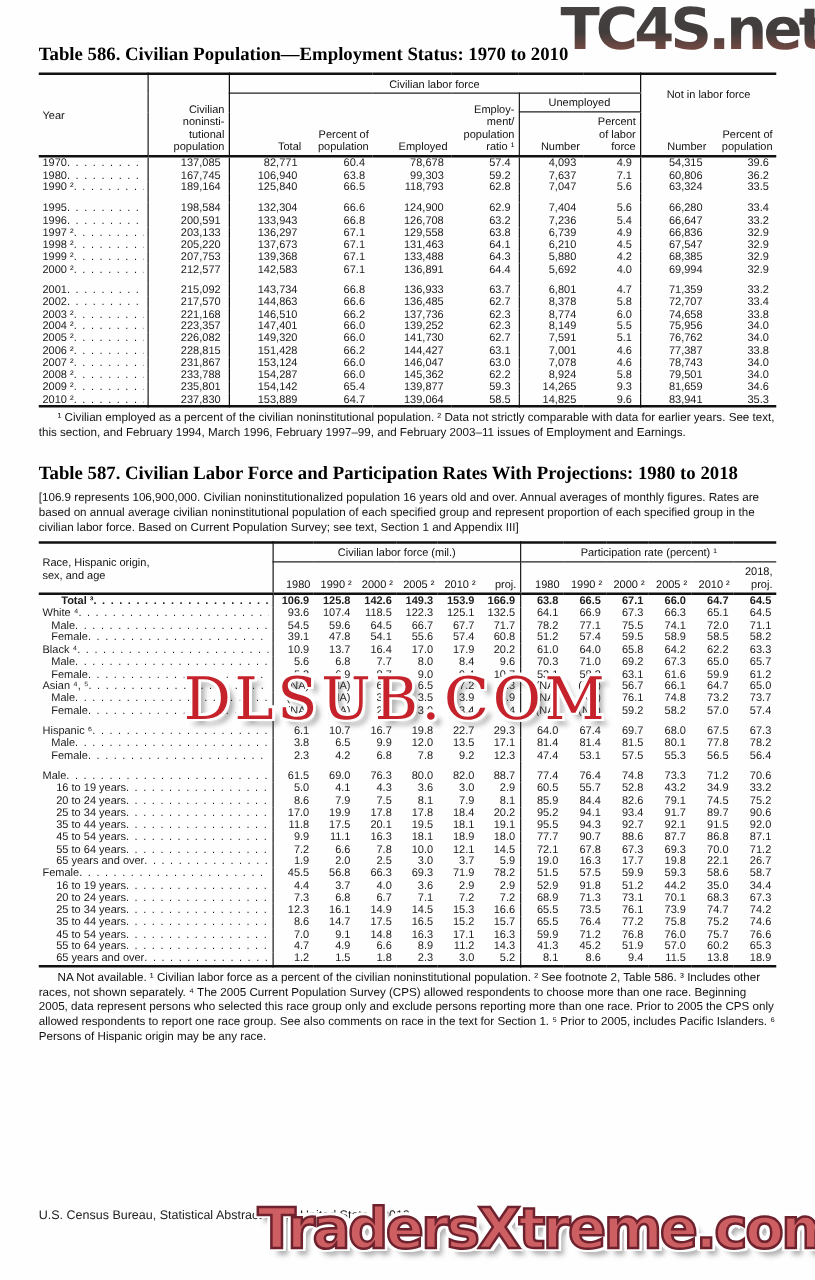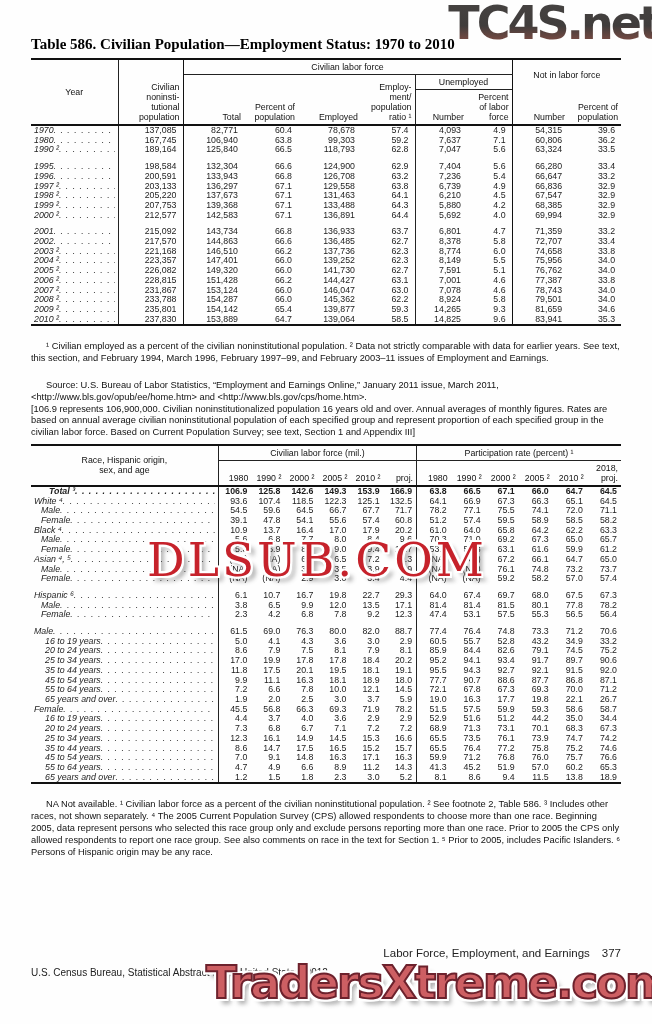--- a/index.html
+++ b/index.html
@@ -8,40 +8,40 @@
     background:#fefefe; font-family:"Liberation Sans", sans-serif; color:#1a1a1a;
   }
   .content { position:absolute; left:31px; top:36px; width:590px; z-index:1; }
 
   .title {
     font-family:"Liberation Serif", serif; font-weight:bold;
     font-size:15px; line-height:17px; margin:0 0 5px 0; color:#000;
   }
   .t587-title { margin-top:18px; }
   .note { font-size:9.3px; line-height:11.8px; margin:0 0 5px 0; color:#111; }
-  .fn   { font-size:9.3px; line-height:11.8px; margin:15px 0 0 0; text-indent:15px; color:#111; }
+  .fn   { font-size:9.3px; line-height:11.8px; margin:3px 0 0 0; text-indent:15px; color:#111; }
   .pre  { white-space:pre-line;margin-left:27px; }
 
   table.datatable {
     border-collapse:collapse; table-layout:fixed; width:590px;
     border-top:2px solid #111; border-bottom:2px solid #111;
     margin-top:2px;
   }
   .datatable th, .datatable td { padding:0 3px; overflow:hidden; }
   .datatable th {
     font-weight:normal; font-size:8.8px; line-height:10px; color:#111;
     vertical-align:bottom; text-align:right; padding-top:2px; padding-bottom:2px;
   }
   .datatable th.group { text-align:center; vertical-align:middle; }
-  .datatable th.stub  { text-align:center; vertical-align:middle; }
+  .datatable th.stub  { text-align:left; vertical-align:middle; }
   .datatable td { font-size:8.8px; line-height:9.7px; color:#1c1c1c; }
   .datatable td.num { text-align:right; padding-right:6px; }
   .t587 td.num { padding-right:4px; }
   .datatable td.lblcell { white-space:nowrap; }
-  .lblwrap { display:flex;font-style:italic; }
+  .lblwrap { display:flex; }
   .dots { flex:1 1 auto; overflow:hidden; white-space:nowrap; letter-spacing:1px; color:#1c1c1c; }
   tr.boldrow td, tr.boldrow .dots { font-weight:bold;text-align:right; }
   tr.gap td { height:7px; line-height:7px; font-size:1px; padding:0; }
   tbody tr:first-child td { border-top:2px solid #111; }
 
   .br  { border-right:1px solid #222; }
   .br2 { border-right:1.5px solid #111; }
   .bb  { border-bottom:1px solid #222; }
   .bl2 { border-left:1.5px solid #111; }
 
@@ -485,22 +485,22 @@
             <td class="num br">58.5</td>
             <td class="num ">14,825</td>
             <td class="num br2">9.6</td>
             <td class="num ">83,941</td>
             <td class="num ">35.3</td>
           </tr>
         </tbody>
     </table>
 
     <p class="fn">¹ Civilian employed as a percent of the civilian noninstitutional population. ² Data not strictly comparable with data for earlier years. See text, this section, and February 1994, March 1996, February 1997–99, and February 2003–11 issues of Employment and Earnings.</p>
-    <p class="fn">Source: U.S. Bureau of Labor Statistics, “Employment and Earnings Online,” January 2011 issue, March 2011, &lt;http://www.bls.gov/opub/ee/home.htm&gt; and &lt;http://www.bls.gov/cps/home.htm&gt;.</p>
-
+
+    <h1 class="title t587-title">Table 587. Civilian Labor Force and Participation Rates With Projections: 1980 to 2018</h1>
     <p class="note">[106.9 represents 106,900,000. Civilian noninstitutionalized population 16 years old and over. Annual averages of monthly figures. Rates are based on annual average civilian noninstitutional population of each specified group and represent proportion of each specified group in the civilian labor force. Based on Current Population Survey; see text, Section 1 and Appendix III]</p>
 
     <table class="datatable t587">
       <colgroup>
         <col style="width:187px">
         <col style="width:33px">
           <col style="width:33px">
           <col style="width:33px">
           <col style="width:33px">
           <col style="width:33px">
@@ -684,21 +684,21 @@
               </span>
             </td>
             <td class="num ">(NA)</td>
             <td class="num ">(NA)</td>
             <td class="num ">6.3</td>
             <td class="num ">6.5</td>
             <td class="num ">7.2</td>
             <td class="num br">9.3</td>
             <td class="num ">(NA)</td>
             <td class="num ">(NA)</td>
-            <td class="num ">67.2</td>
+            <td class="num ">56.7</td>
             <td class="num ">66.1</td>
             <td class="num ">64.7</td>
             <td class="num ">65.0</td>
           </tr>
           <tr>
             <td class="lblcell br">
               <span class="lblwrap">
                 <span class="lbl" style="padding-left: 7px;">Male</span>
                 <span class="dots"> . . . . . . . . . . . . . . . . . . . . . . . . . . . . . . . . . . . . . . . .</span>
               </span>
@@ -1013,21 +1013,21 @@
                 <span class="dots"> . . . . . . . . . . . . . . . . . . . . . . . . . . . . . . . . . . . . . . . .</span>
               </span>
             </td>
             <td class="num ">4.4</td>
             <td class="num ">3.7</td>
             <td class="num ">4.0</td>
             <td class="num ">3.6</td>
             <td class="num ">2.9</td>
             <td class="num br">2.9</td>
             <td class="num ">52.9</td>
-            <td class="num ">51.6</td>
+            <td class="num ">91.8</td>
             <td class="num ">51.2</td>
             <td class="num ">44.2</td>
             <td class="num ">35.0</td>
             <td class="num ">34.4</td>
           </tr>
           <tr>
             <td class="lblcell br">
               <span class="lblwrap">
                 <span class="lbl" style="padding-left: 11px;">20 to 24 years</span>
                 <span class="dots"> . . . . . . . . . . . . . . . . . . . . . . . . . . . . . . . . . . . . . . . .</span>
@@ -1148,20 +1148,17 @@
           </tr>
         </tbody>
     </table>
 
     <p class="fn">NA Not available. ¹ Civilian labor force as a percent of the civilian noninstitutional population. ² See footnote 2, Table 586. ³ Includes other races, not shown separately. ⁴ The 2005 Current Population Survey (CPS) allowed respondents to choose more than one race. Beginning 2005, data represent persons who selected this race group only and exclude persons reporting more than one race. Prior to 2005 the CPS only allowed respondents to report one race group. See also comments on race in the text for Section 1. ⁵ Prior to 2005, includes Pacific Islanders. ⁶ Persons of Hispanic origin may be any race.</p>
 
   </div>
 
   <div class="wm wm-dlsub">DLSUB.COM</div>
 
-  <div class="pagefoot-right">
-    <span>Labor Force, Employment, and Earnings</span><span class="pageno">377</span>
-  </div>
   <div class="pagefoot-left">U.S. Census Bureau, Statistical Abstract of the United States: 2012</div>
 
   <div class="wm wm-traders">TradersXtreme.com</div>
 
 </div>
 
 </body></html>

